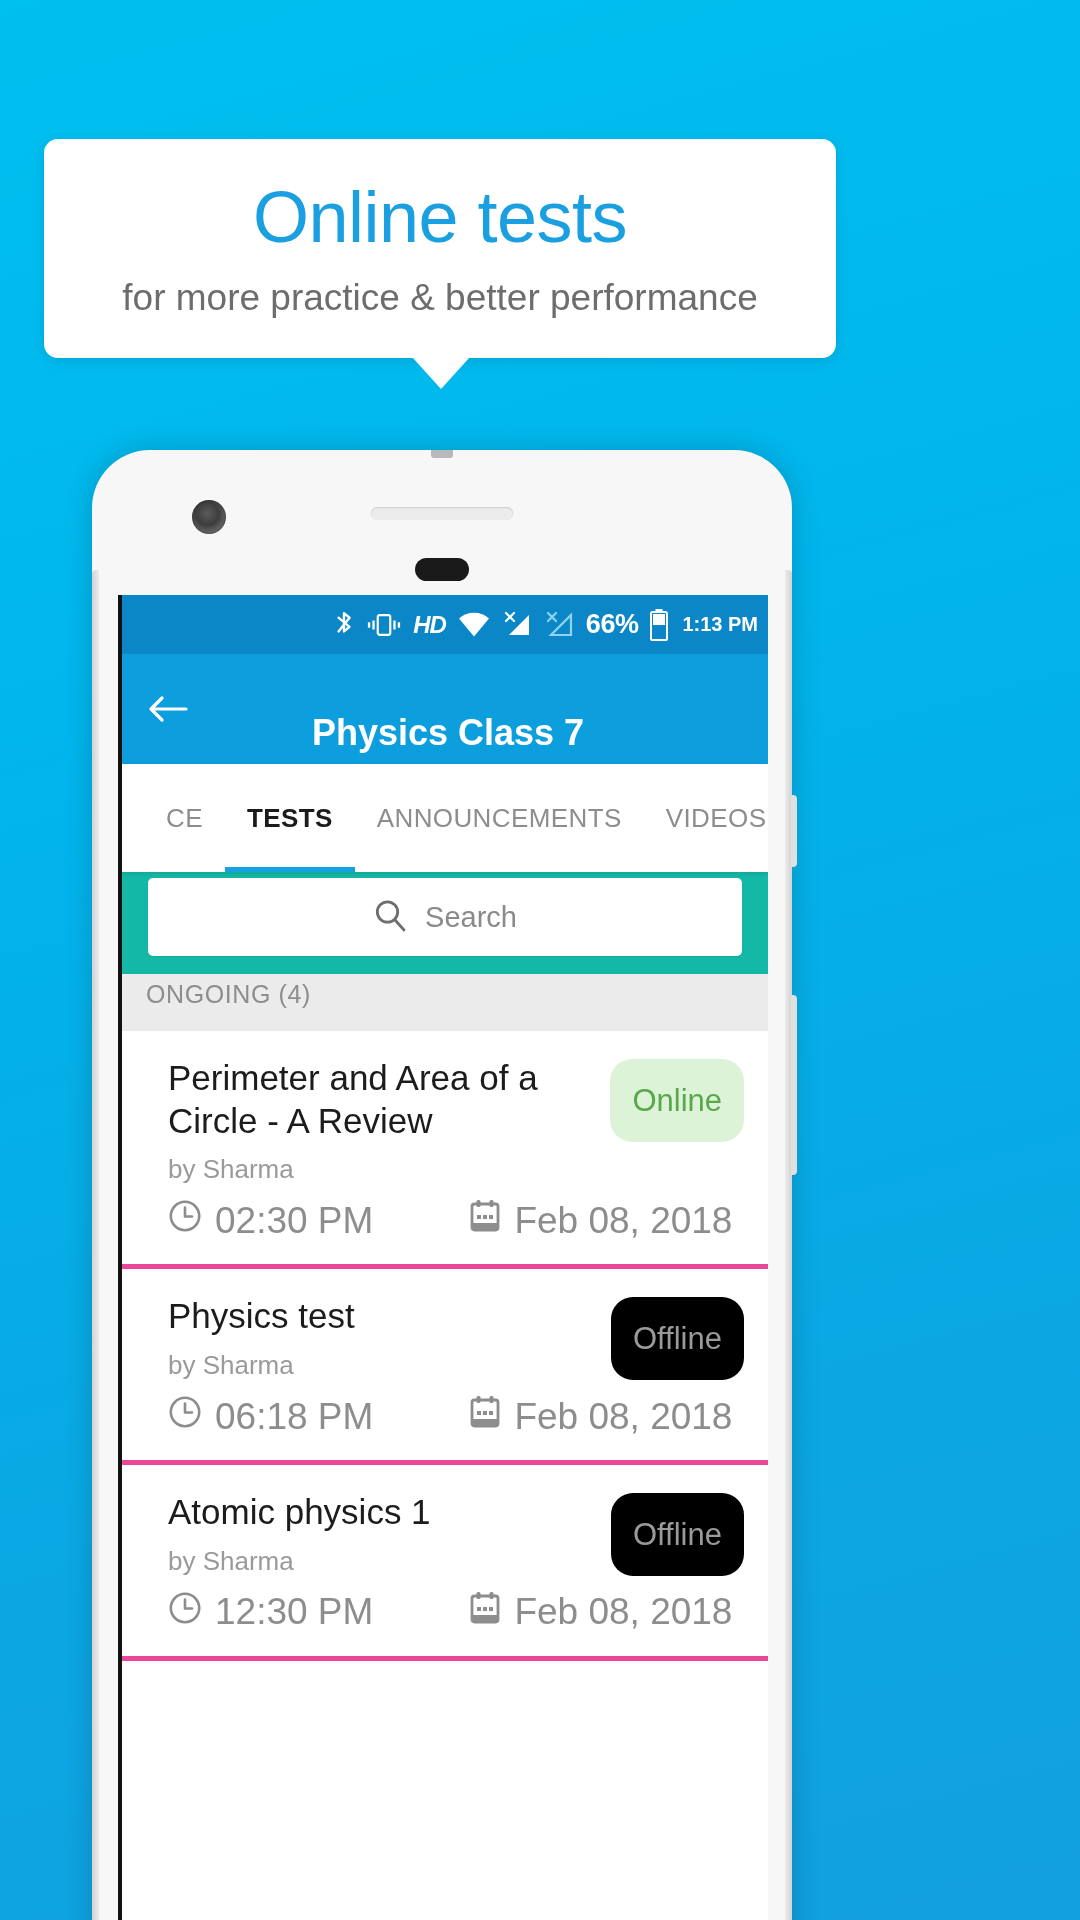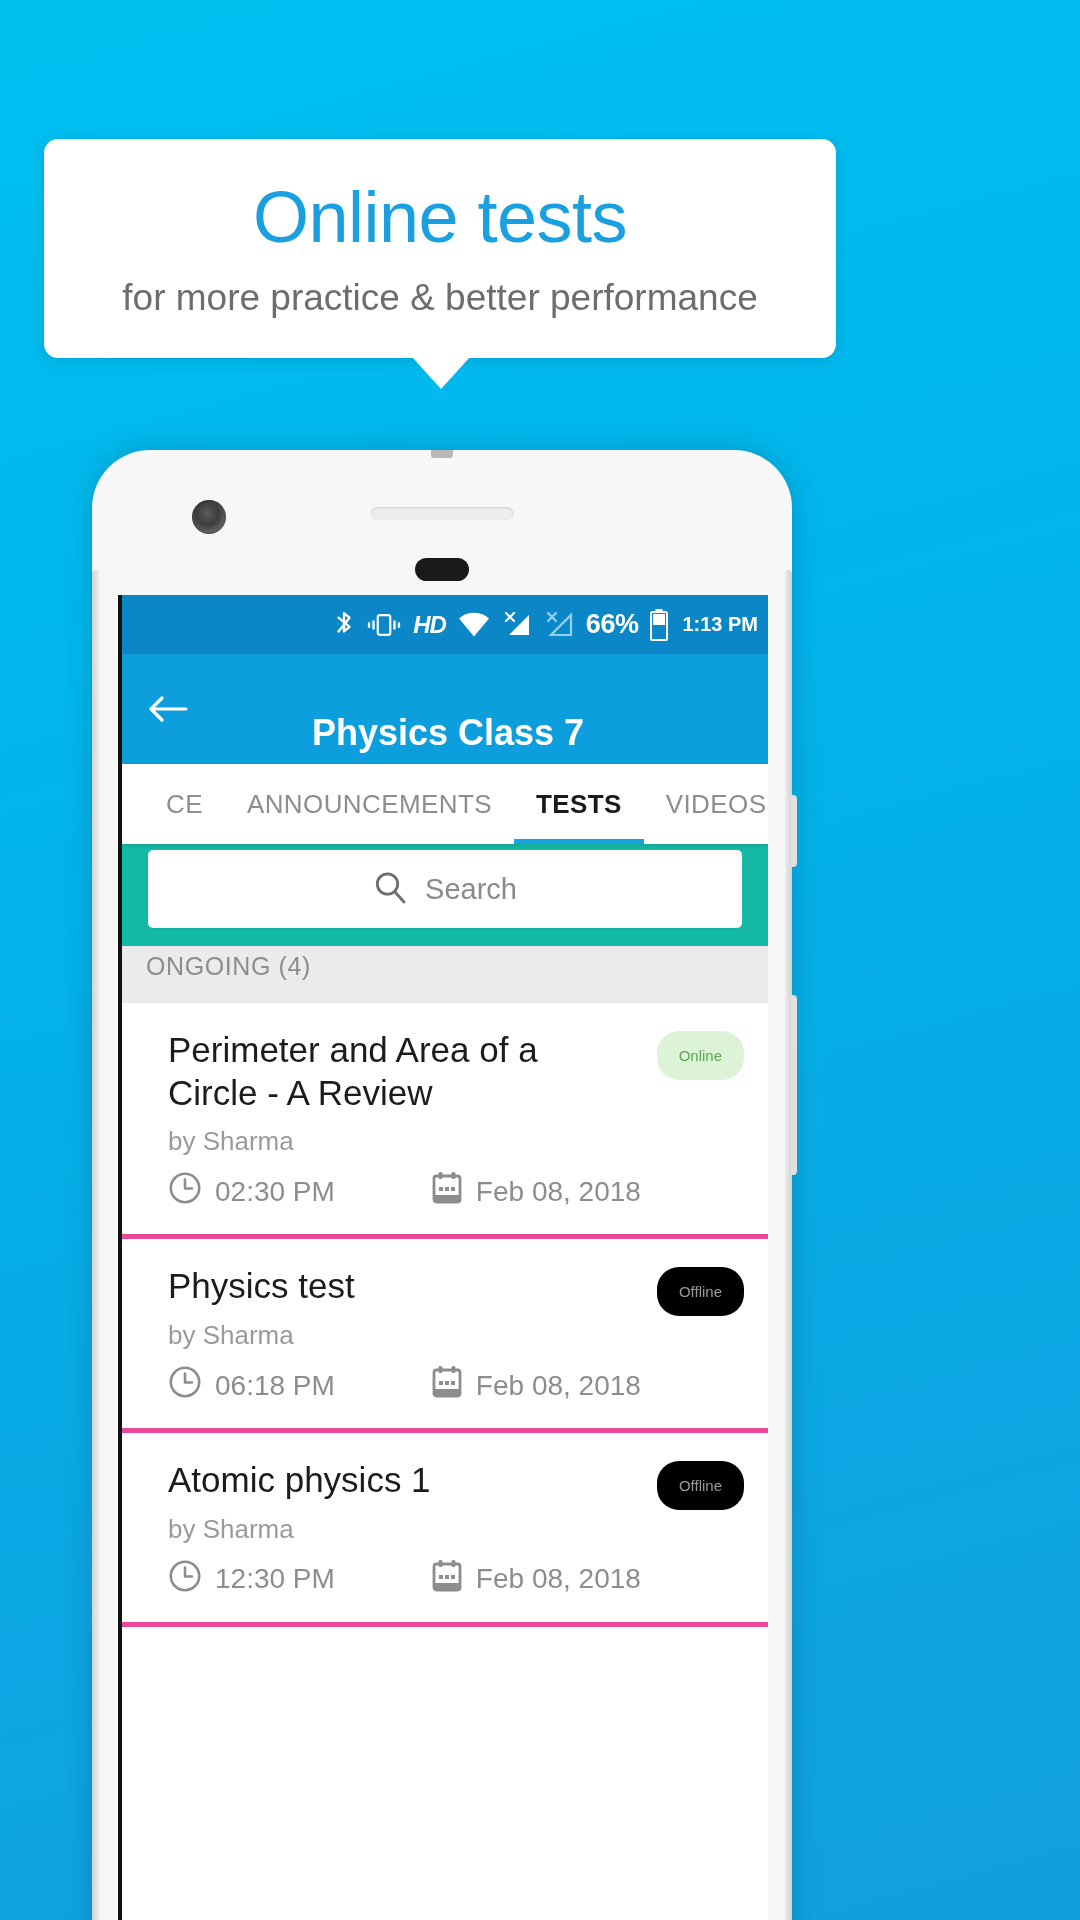--- a/index.html
+++ b/index.html
@@ -150,21 +150,21 @@
     color: #fff; font-size: 36px; font-weight: 700; line-height: 1.12; margin-top: 48px;
   }
   .appbar-sub {
     color: #eaf7ff; font-size: 24px; font-weight: 400;
     line-height: 1.3; margin-top: 2px;
   }
   .appbar-sub span { margin: 0 9px; }
 
   
   .tabs {
-    height: 80px;
+    height: 108px;
     background: #fff;
     display: flex; align-items: stretch;
     padding-left: 22px;
     box-shadow: 0 2px 4px rgba(0,0,0,0.10);
     position: relative; z-index: 3;
   }
   .tab {
     display: flex; align-items: center; justify-content: center;
     padding: 0 22px;
     font-size: 26px; font-weight: 400;
@@ -217,28 +217,28 @@
   .row-by {
     font-size: 26px; color: #9a9a9a;
     margin-top: 12px;
   }
   .row-meta {
     display: flex; align-items: center;
     margin-top: 14px;
   }
   .meta-item {
     display: flex; align-items: center; gap: 13px;
-    font-size: 28px; color: #8d8d8d;
+    font-size: 37px; color: #8d8d8d;
   }
   .meta-item.date { margin-left: 96px; }
   .badge {
     position: absolute; right: 24px; top: 28px;
     border-radius: 22px;
-    padding: 17px 22px;
-    font-size: 15px;
+    padding: 26px 22px;
+    font-size: 31px;
     line-height: 1;
   }
   .badge.online { background: #ddf3d8; color: #5aa84b; }
   .badge.offline { background: #000000; color: #9a9a9a; }
 </style>
 </head>
 <body>
 
 <div class="promo-card">
   <div class="promo-title">Online tests</div>
@@ -308,22 +308,22 @@
           <path d="M38 16H3M14 5L3 16l11 11" fill="none" stroke="#fff" stroke-width="3.2" stroke-linecap="round" stroke-linejoin="round"></path>
         </svg>
       </div>
       <div class="appbar-titles">
         <div class="appbar-title">Physics Class 7</div>
       </div>
     </div>
 
     <div class="tabs">
       <div class="tab">CE</div>
+      <div class="tab active">TESTS</div>
       <div class="tab">ANNOUNCEMENTS</div>
-      <div class="tab active">TESTS</div>
       <div class="tab">VIDEOS</div>
     </div>
 
     <div class="search-zone">
       <div class="searchbox">
         <span>
           <svg width="34" height="34" viewBox="0 0 34 34">
             <circle cx="14.5" cy="14" r="10.2" fill="none" stroke="#6e6e6e" stroke-width="2.8"></circle>
             <path d="M22 22l9 10" stroke="#6e6e6e" stroke-width="2.8" stroke-linecap="round"></path>
           </svg>

